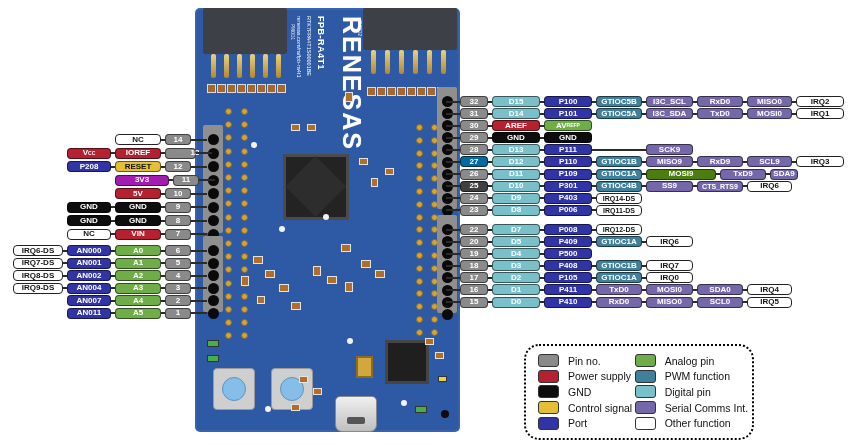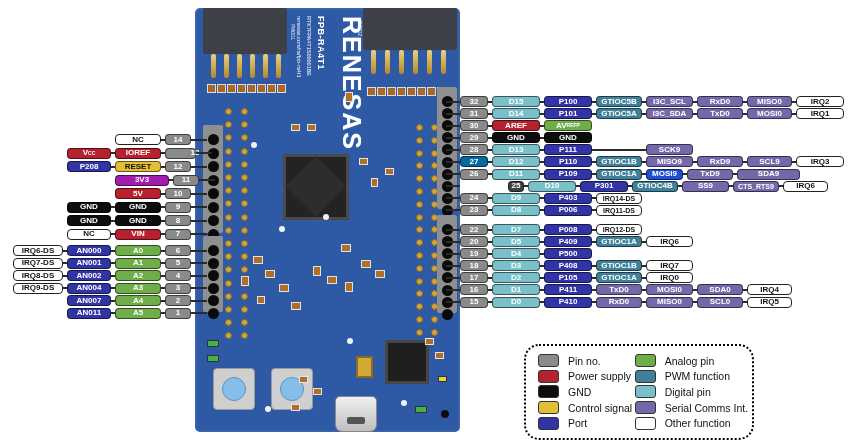--- a/index.html
+++ b/index.html
@@ -621,35 +621,35 @@
         </div>
         <div class="lnk" style="width: 4px;"></div>
         <div class="pbox port" style="width: 48px; background: rgb(49, 52, 164);">
           <span>P109</span>
         </div>
         <div class="lnk" style="width: 4px;"></div>
         <div class="pbox pwm" style="width: 46px; background: rgb(65, 128, 155);">
           <span>GTIOC1A</span>
         </div>
         <div class="lnk" style="width: 4px;"></div>
-        <div class="pbox serial" style="width: 37px; background: #1d4ed8;">
+        <div class="pbox serial" style="width: 70px; background: #4d7c0f;">
           <span>MOSI9</span>
         </div>
         <div class="lnk" style="width: 4px;"></div>
         <div class="pbox serial" style="width: 46px; background: rgb(116, 104, 170);">
           <span>TxD9</span>
         </div>
         <div class="lnk" style="width: 4px;"></div>
-        <div class="pbox serial" style="width: 63px; background: rgb(116, 104, 170);">
+        <div class="pbox serial" style="width: 28px; background: rgb(116, 104, 170);">
           <span>SDA9</span>
         </div>
       </div>
       <div class="prow" style="margin-bottom: 1.1px;">
         <div class="lnk" style="width: 14px;"></div>
-        <div class="pbox pin" style="width: 16px; background: #404040; margin-left: 48px;">
+        <div class="pbox pin" style="width: 28px; background: #404040;">
           <span>25</span>
         </div>
         <div class="lnk" style="width: 4px;"></div>
         <div class="pbox digital" style="width: 48px; background: rgb(122, 192, 202);">
           <span>D10</span>
         </div>
         <div class="lnk" style="width: 4px;"></div>
         <div class="pbox port" style="width: 48px; background: rgb(49, 52, 164);">
           <span>P301</span>
         </div>

